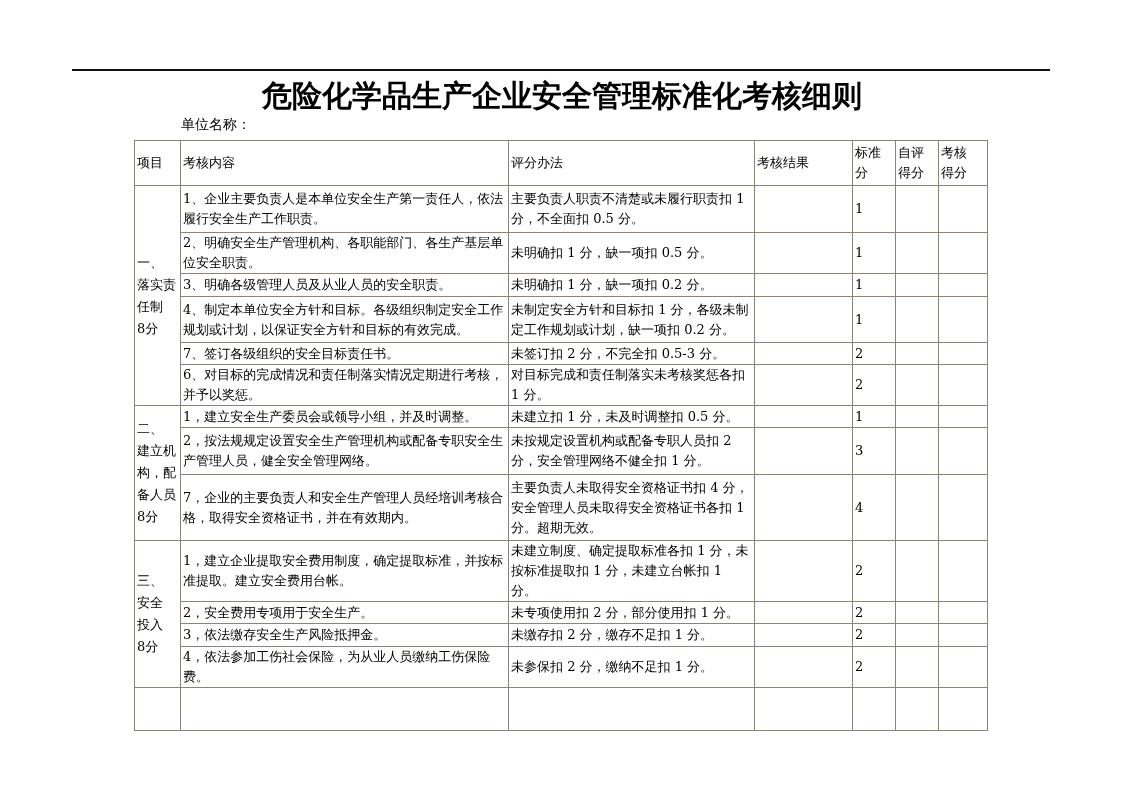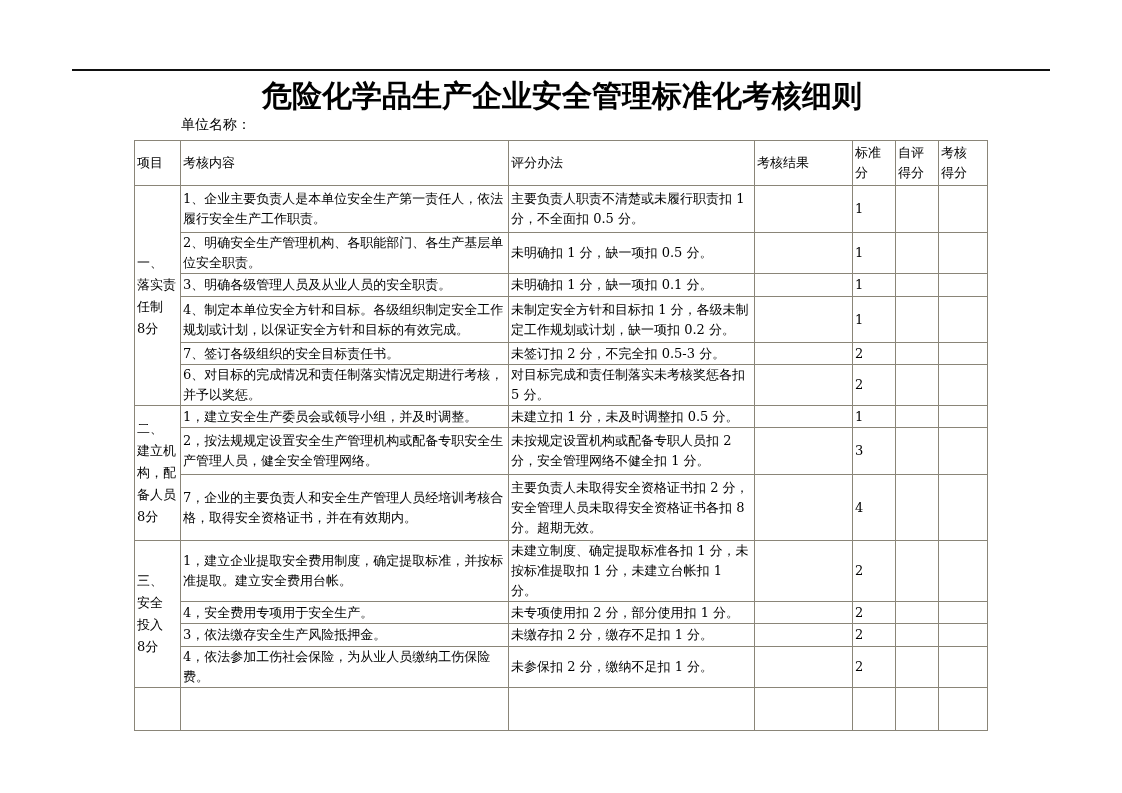--- a/index.html
+++ b/index.html
@@ -86,21 +86,21 @@
     <tr style="height:40px">
       <td>2、明确安全生产管理机构、各职能部门、各生产基层单位安全职责。</td>
       <td>未明确扣 1 分，缺一项扣 0.5 分。</td>
       <td></td>
       <td>1</td>
       <td></td>
       <td></td>
     </tr>
     <tr style="height:23px">
       <td>3、明确各级管理人员及从业人员的安全职责。</td>
-      <td>未明确扣 1 分，缺一项扣 0.1 分。</td>
+      <td>未明确扣 1 分，缺一项扣 0.2 分。</td>
       <td></td>
       <td>1</td>
       <td></td>
       <td></td>
     </tr>
     <tr style="height:46px">
       <td>4、制定本单位安全方针和目标。各级组织制定安全工作规划或计划，以保证安全方针和目标的有效完成。</td>
       <td>未制定安全方针和目标扣 1 分，各级未制定工作规划或计划，缺一项扣 0.2 分。</td>
       <td></td>
       <td>1</td>
@@ -110,21 +110,21 @@
     <tr style="height:22px">
       <td>7、签订各级组织的安全目标责任书。</td>
       <td>未签订扣 2 分，不完全扣 0.5-3 分。</td>
       <td></td>
       <td>2</td>
       <td></td>
       <td></td>
     </tr>
     <tr style="height:38px">
       <td>6、对目标的完成情况和责任制落实情况定期进行考核，并予以奖惩。</td>
-      <td>对目标完成和责任制落实未考核奖惩各扣 5 分。</td>
+      <td>对目标完成和责任制落实未考核奖惩各扣 1 分。</td>
       <td></td>
       <td>2</td>
       <td></td>
       <td></td>
     </tr>
 
     <tr style="height:22px">
       <td class="proj" rowspan="3">二、
 建立机
 构，配
@@ -140,41 +140,41 @@
     <tr style="height:47px">
       <td>2，按法规规定设置安全生产管理机构或配备专职安全生产管理人员，健全安全管理网络。</td>
       <td>未按规定设置机构或配备专职人员扣 2 分，安全管理网络不健全扣 1 分。</td>
       <td></td>
       <td>3</td>
       <td></td>
       <td></td>
     </tr>
     <tr style="height:66px">
       <td>7，企业的主要负责人和安全生产管理人员经培训考核合格，取得安全资格证书，并在有效期内。</td>
-      <td>主要负责人未取得安全资格证书扣 2 分，安全管理人员未取得安全资格证书各扣 8 分。超期无效。</td>
+      <td>主要负责人未取得安全资格证书扣 4 分，安全管理人员未取得安全资格证书各扣 1 分。超期无效。</td>
       <td></td>
       <td>4</td>
       <td></td>
       <td></td>
     </tr>
 
     <tr style="height:45px">
       <td class="proj" rowspan="4">三、
 安全
 投入
 8分</td>
       <td>1，建立企业提取安全费用制度，确定提取标准，并按标准提取。建立安全费用台帐。</td>
       <td>未建立制度、确定提取标准各扣 1 分，未按标准提取扣 1 分，未建立台帐扣 1 分。</td>
       <td></td>
       <td>2</td>
       <td></td>
       <td></td>
     </tr>
     <tr style="height:22px">
-      <td>4，安全费用专项用于安全生产。</td>
+      <td>2，安全费用专项用于安全生产。</td>
       <td>未专项使用扣 2 分，部分使用扣 1 分。</td>
       <td></td>
       <td>2</td>
       <td></td>
       <td></td>
     </tr>
     <tr style="height:23px">
       <td>3，依法缴存安全生产风险抵押金。</td>
       <td>未缴存扣 2 分，缴存不足扣 1 分。</td>
       <td></td>

